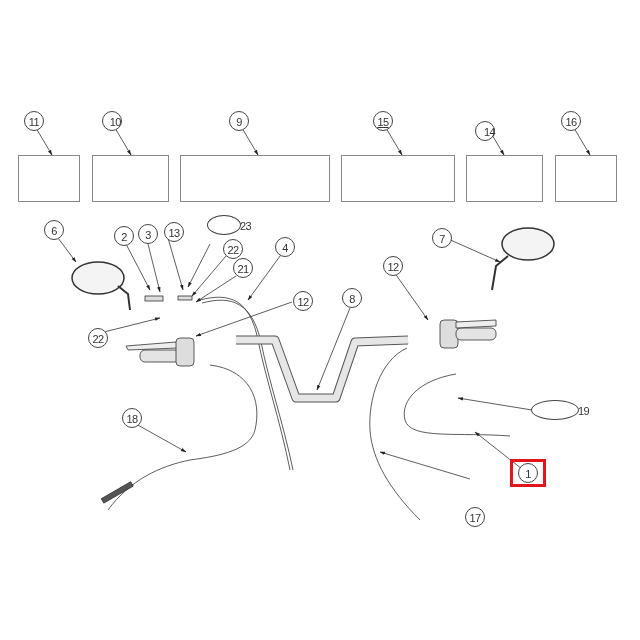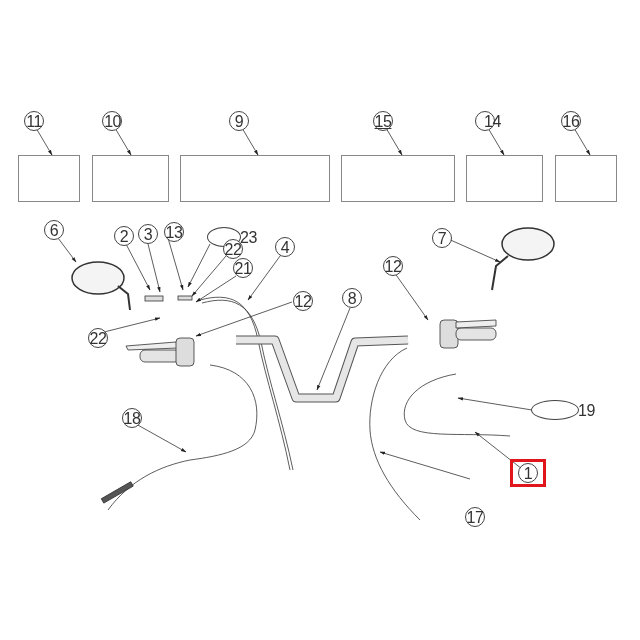--- a/index.html
+++ b/index.html
@@ -1,19 +1,19 @@
 <!DOCTYPE html>
 <html><head>
 <meta charset="utf-8">
 <style>
   html, body { margin:0; padding:0; background:#ffffff; }
   body { width:640px; height:640px; position:relative; overflow:hidden; font-family:"Liberation Sans", sans-serif; }
   #diagram { position:absolute; left:0; top:0; width:640px; height:640px; }
   .callout { position:absolute; width:20px; height:20px; border:1px solid #444; border-radius:50%;
-             background:#fff; color:#333; font-size:16px; line-height:20px; text-align:center;
+             background:#fff; color:#333; font-size:11px; line-height:20px; text-align:center;
              box-sizing:border-box; font-family:"Liberation Sans", sans-serif; letter-spacing:-0.5px; }
   .highlight { position:absolute; border:3px solid #e0161c; box-sizing:border-box; }
   .part-box { position:absolute; border:1px solid #888; background:#fff; box-sizing:border-box; }
 </style>
 </head>
 <body>
 
 <div id="diagram">
   <svg width="640" height="640" viewBox="0 0 640 640">
     <defs>
@@ -107,29 +107,29 @@
   <div class="part-box" style="left:180px;top:155px;width:150px;height:47px;"></div>
   <div class="part-box" style="left:341px;top:155px;width:114px;height:47px;"></div>
   <div class="part-box" style="left:466px;top:155px;width:77px;height:47px;"></div>
   <div class="part-box" style="left:555px;top:155px;width:62px;height:47px;"></div>
 
   
   <div class="callout" style="left:24px;top:111px;">11</div>
   <div class="callout" style="left:102px;top:111px;text-align:right;">10</div>
   <div class="callout" style="left:229px;top:111px;">9</div>
   <div class="callout" style="left:373px;top:111px;text-decoration:underline;">15</div>
-  <div class="callout" style="left:475px;top:111px;padding-left:8px;">14</div>
+  <div class="callout" style="left:475px;top:121px;padding-left:8px;">14</div>
   <div class="callout" style="left:561px;top:111px;">16</div>
 
   
   <div class="callout" style="left:44px;top:220px;">6</div>
   <div class="callout" style="left:114px;top:226px;">2</div>
   <div class="callout" style="left:138px;top:224px;">3</div>
   <div class="callout" style="left:164px;top:222px;">13</div>
-  <div class="callout" style="left:207px;top:227px;padding-left:32px;">23</div>
+  <div class="callout" style="left:207px;top:215px;padding-left:32px;">23</div>
   <div class="callout" style="left:223px;top:239px;">22</div>
   <div class="callout" style="left:233px;top:258px;">21</div>
   <div class="callout" style="left:275px;top:237px;">4</div>
   <div class="callout" style="left:293px;top:291px;">12</div>
   <div class="callout" style="left:88px;top:328px;">22</div>
   <div class="callout" style="left:342px;top:288px;">8</div>
   <div class="callout" style="left:432px;top:228px;">7</div>
   <div class="callout" style="left:383px;top:256px;">12</div>
   <div class="callout" style="left:122px;top:408px;border-radius:10px;">18</div>
   <div class="callout" style="left:531px;top:400px;padding-left:46px;">19</div>

